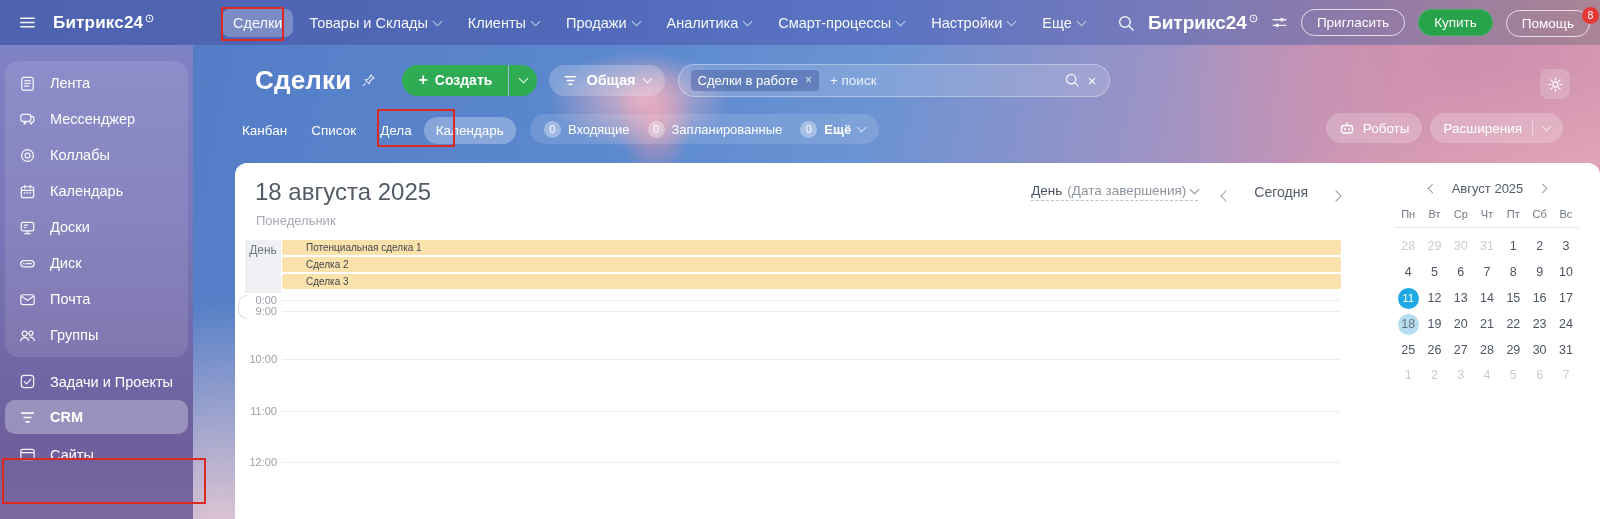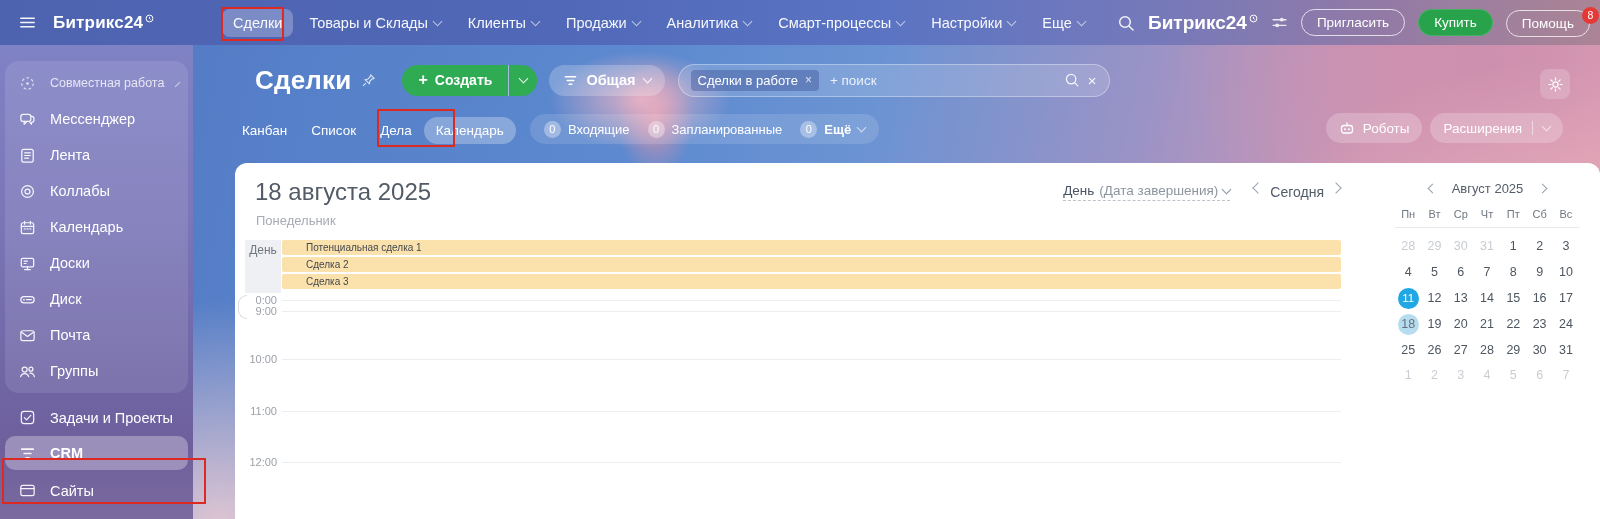--- a/index.html
+++ b/index.html
@@ -82,21 +82,21 @@
   .gearbox{position:absolute;right:30px;top:24px;width:30px;height:30px;border-radius:8px;background:rgba(255,255,255,.18);
     display:flex;align-items:center;justify-content:center;cursor:pointer;}
   
   .panel{position:absolute;left:235px;top:163px;right:0;bottom:0;background:#fff;border-radius:12px 12px 0 0;z-index:2;color:#535c69;}
   .cal-title{position:absolute;left:20px;top:15px;font-size:24px;color:#525b66;}
   .cal-weekday{position:absolute;left:21px;top:50px;font-size:13px;color:#a6abb3;}
   .view-ctl{position:absolute;top:20px;right:260px;display:flex;align-items:center;gap:24px;font-size:13.5px;}
   .view-mode{display:flex;align-items:center;gap:5px;border-bottom:1px dashed #bcc3ca;padding-bottom:2px;cursor:pointer;}
   .view-mode .mode{color:#4b5562;}
   .view-mode .hint{color:#8d959e;}
-  .today-nav{display:flex;align-items:flex-start;gap:8px;}
+  .today-nav{display:flex;align-items:flex-end;gap:24px;}
   .today-nav .chev{opacity:1;color:#9aa2ab;width:7px;height:7px;cursor:pointer;}
   .today-nav .lbl{font-size:14px;color:#525c68;cursor:pointer;}
   .allday{position:absolute;left:10px;top:77px;display:flex;}
   .allday-label{width:36px;height:53px;background:#eef0f3;font-size:12px;color:#71787f;text-align:center;padding-top:3px;box-sizing:border-box;}
   .events{width:1059px;margin-left:1px;display:flex;flex-direction:column;gap:2px;}
   .event{height:15px;background:#fbe2ad;border-radius:2px;font-size:10px;color:#44484d;line-height:15px;
     padding-left:24px;cursor:pointer;white-space:nowrap;overflow:hidden;}
   .collapse-brace{position:absolute;left:3px;top:132px;width:8px;height:22px;border:1.5px solid #d8dcdf;border-right:none;
     border-radius:10px 0 0 10px;}
   .hour{position:absolute;left:0;}
@@ -202,48 +202,38 @@
       <span class="pill green">Купить</span>
       <span class="help-wrap">
         <span class="pill outline">Помощь</span>
         <span class="badge-red">8</span>
       </span>
     </div>
   </header>
 
   <aside class="sidebar">
     <div class="side-panel">
-      <div class="side-item side-head">
-        <span class="icn">
-          <svg viewBox="0 0 20 20" fill="none" stroke="currentColor" stroke-width="1.3">
-              <circle cx="10" cy="10" r="6" stroke-dasharray="2.8 2.5"></circle>
-              <circle cx="10" cy="10" r="1.4" fill="currentColor" stroke="none"></circle>
-            </svg>
-        </span>
-        <span>Совместная работа</span>
-        <i class="chev up"></i>
+      <div class="side-item">
+        <span class="icn">
+          <svg viewBox="0 0 20 20" fill="none" stroke="currentColor" stroke-width="1.3" stroke-linecap="round">
+              <rect x="4" y="3.5" width="12" height="13.5" rx="2"></rect>
+              <path d="M7 7.2h6M7 10h6M7 12.8h4"></path>
+            </svg>
+        </span>
+        <span>Лента</span>
       </div>
       <div class="side-item">
         <span class="icn">
           <svg viewBox="0 0 20 20" fill="none" stroke="currentColor" stroke-width="1.3" stroke-linecap="round" stroke-linejoin="round">
               <rect x="3" y="4.5" width="10.5" height="7.5" rx="2.3"></rect>
               <path d="M6.5 12v3l3.2-3"></path>
               <path d="M13.8 6.8h.7a2.3 2.3 0 012.3 2.3v1.7a2.3 2.3 0 01-2.3 2.3h-.3v1.9l-1.7-1.7"></path>
             </svg>
         </span>
         <span>Мессенджер</span>
-      </div>
-      <div class="side-item">
-        <span class="icn">
-          <svg viewBox="0 0 20 20" fill="none" stroke="currentColor" stroke-width="1.3" stroke-linecap="round">
-              <rect x="4" y="3.5" width="12" height="13.5" rx="2"></rect>
-              <path d="M7 7.2h6M7 10h6M7 12.8h4"></path>
-            </svg>
-        </span>
-        <span>Лента</span>
       </div>
       <div class="side-item">
         <span class="icn">
           <svg viewBox="0 0 20 20" fill="none" stroke="currentColor" stroke-width="1.3">
               <circle cx="10" cy="10" r="6.2"></circle>
               <circle cx="10" cy="10" r="2.6"></circle>
             </svg>
         </span>
         <span>Коллабы</span>
       </div>

